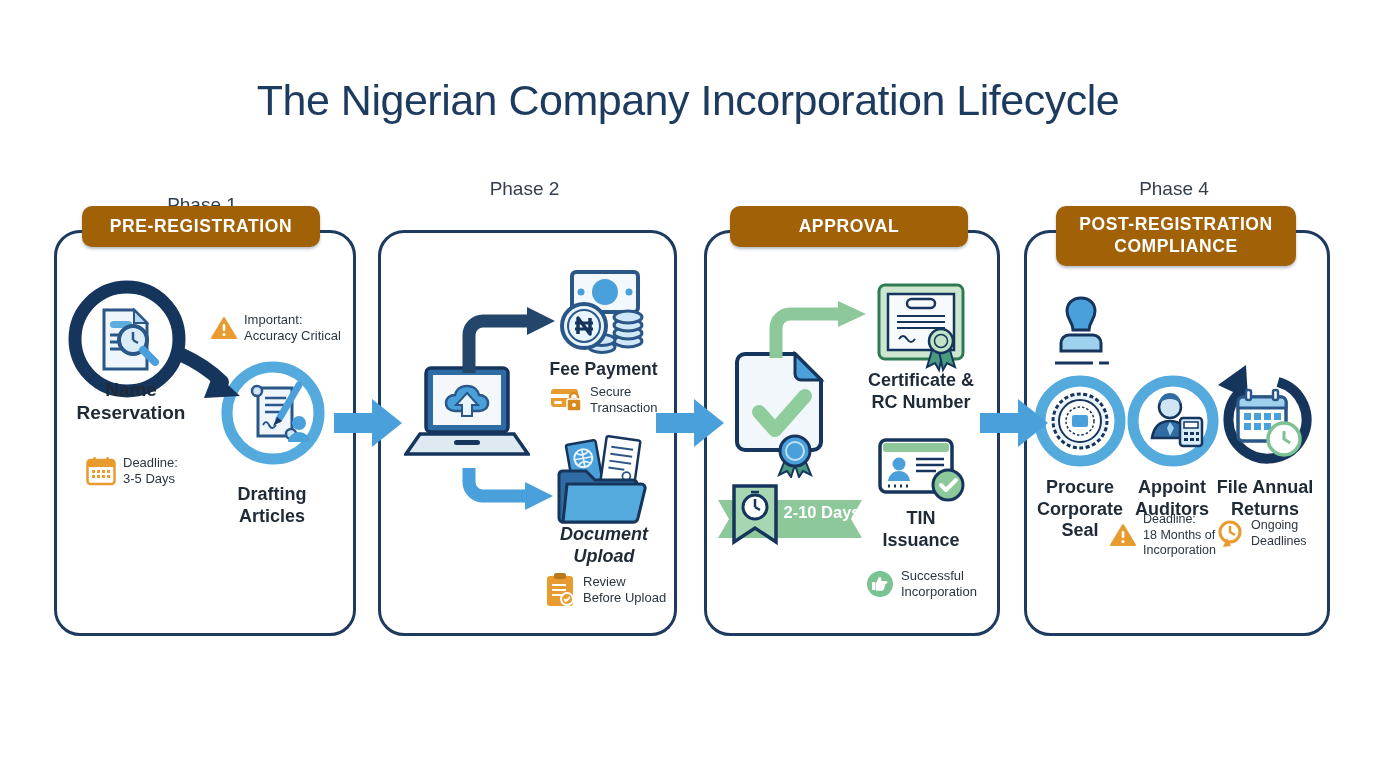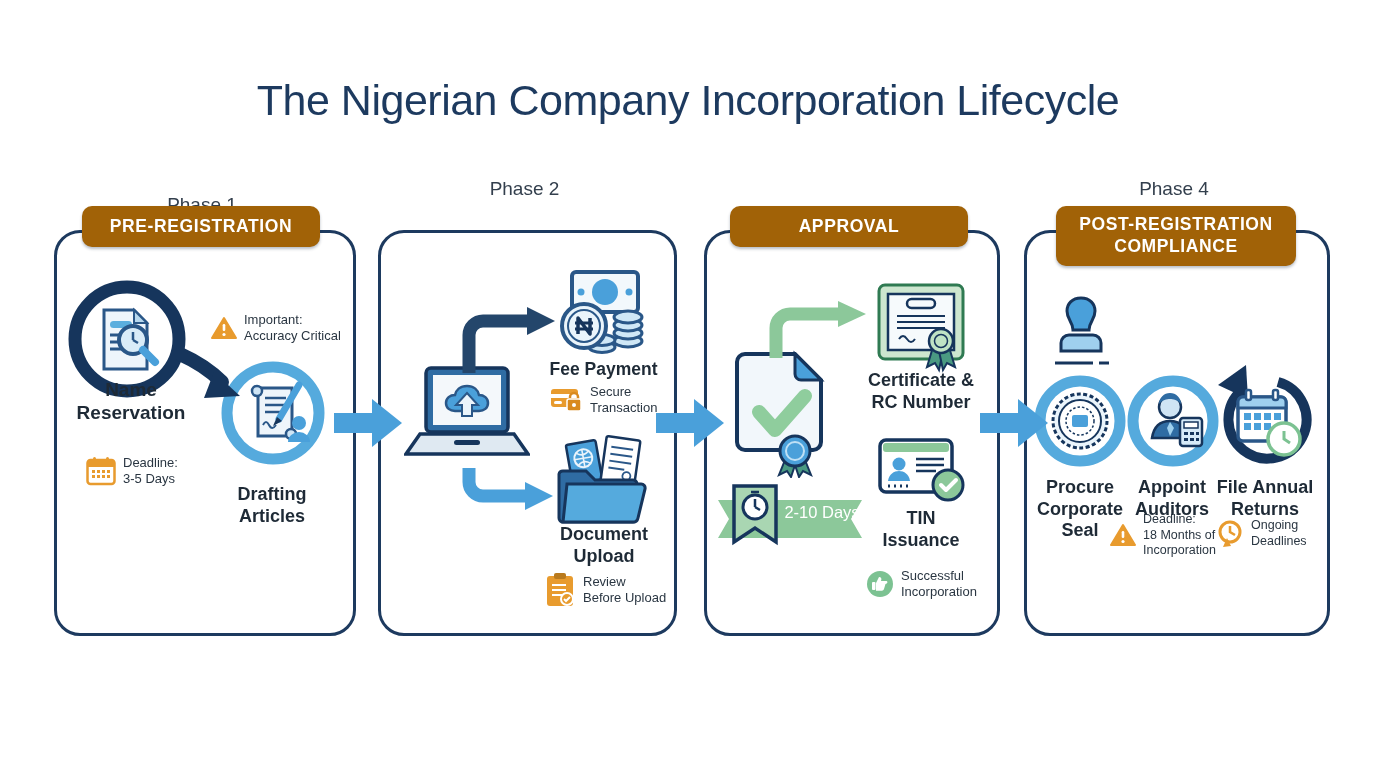--- a/index.html
+++ b/index.html
@@ -14,21 +14,21 @@
         letter-spacing:.6px;line-height:1.25;white-space:pre-line;z-index:4;
         box-shadow:0 2px 3px rgba(20,40,70,.3);}
   .card{border:3px solid #1d3a5f;border-radius:26px;background:#fff;z-index:1;}
   .step-label{font-weight:700;color:#1e2a36;text-align:center;white-space:pre-line;
               line-height:1.2;font-size:18px;z-index:3;}
   .note{display:flex;gap:7px;align-items:center;z-index:3;}
   .note-text{font-size:13px;color:#2a3642;white-space:pre-line;line-height:1.25;}
   .note-text.small{font-size:12.5px;}
   .icon-wrap{z-index:2;line-height:0;}
   .arrow{z-index:5;line-height:0;}
-  .badge-text{color:#fff;font-weight:400;font-size:16.5px;text-align:center;z-index:6;}
+  .badge-text{color:#fff;font-weight:700;font-size:16.5px;text-align:center;z-index:6;}
   .footer-tab{background:#2b4a70;border-radius:10px 10px 0 0;color:#fff;display:flex;
               align-items:center;justify-content:center;font-size:15px;z-index:2;margin-top:44px;}
 </style>
 </head>
 <body>
 
 <div class="canvas">
 
   <div class="abs title">The Nigerian Company Incorporation Lifecycle</div>
 
@@ -225,21 +225,21 @@
           <line x1="56" y1="28" x2="78" y2="28"></line>
             <line x1="56" y1="35" x2="72" y2="35"></line>
         </g>
         <circle cx="75" cy="41" r="4" fill="none" stroke="#2a5788" stroke-width="1.8"></circle>
       </g>
       <path d="M6 40 v44 a4 4 0 0 0 4 4 h70 a4 4 0 0 0 4 -4 v-34 a4 4 0 0 0 -4 -4 h-38 l-9 -9 h-23 a4 4 0 0 0 -4 3 z" fill="#2f6ca3" stroke="#16355c" stroke-width="3"></path>
       <path d="M14 50 h74 a4 4 0 0 1 4 5 l-7 29 a5 5 0 0 1 -5 4 h-70 z" fill="#55aadd" stroke="#16355c" stroke-width="3"></path>
     </svg>
   </div>
 
-  <div class="abs step-label" style="left:549px;top:524px;width:110px;">Document
+  <div class="abs step-label" style="left:549px;top:524px;width:110px;font-style:italic;">Document
 Upload</div>
 
   <div class="abs note" style="left:546px;top:572px;">
     <span class="icon-wrap">
       <svg width="30" height="36" viewBox="0 0 30 36">
         <rect x="1" y="4" width="26" height="30" rx="3" fill="#e89b2e"></rect>
         <rect x="8" y="1" width="12" height="6" rx="2" fill="#b97a1d"></rect>
         <g stroke="#fff" stroke-width="2">
             <line x1="6" y1="13" x2="20" y2="13"></line>
             <line x1="6" y1="18" x2="20" y2="18"></line>

